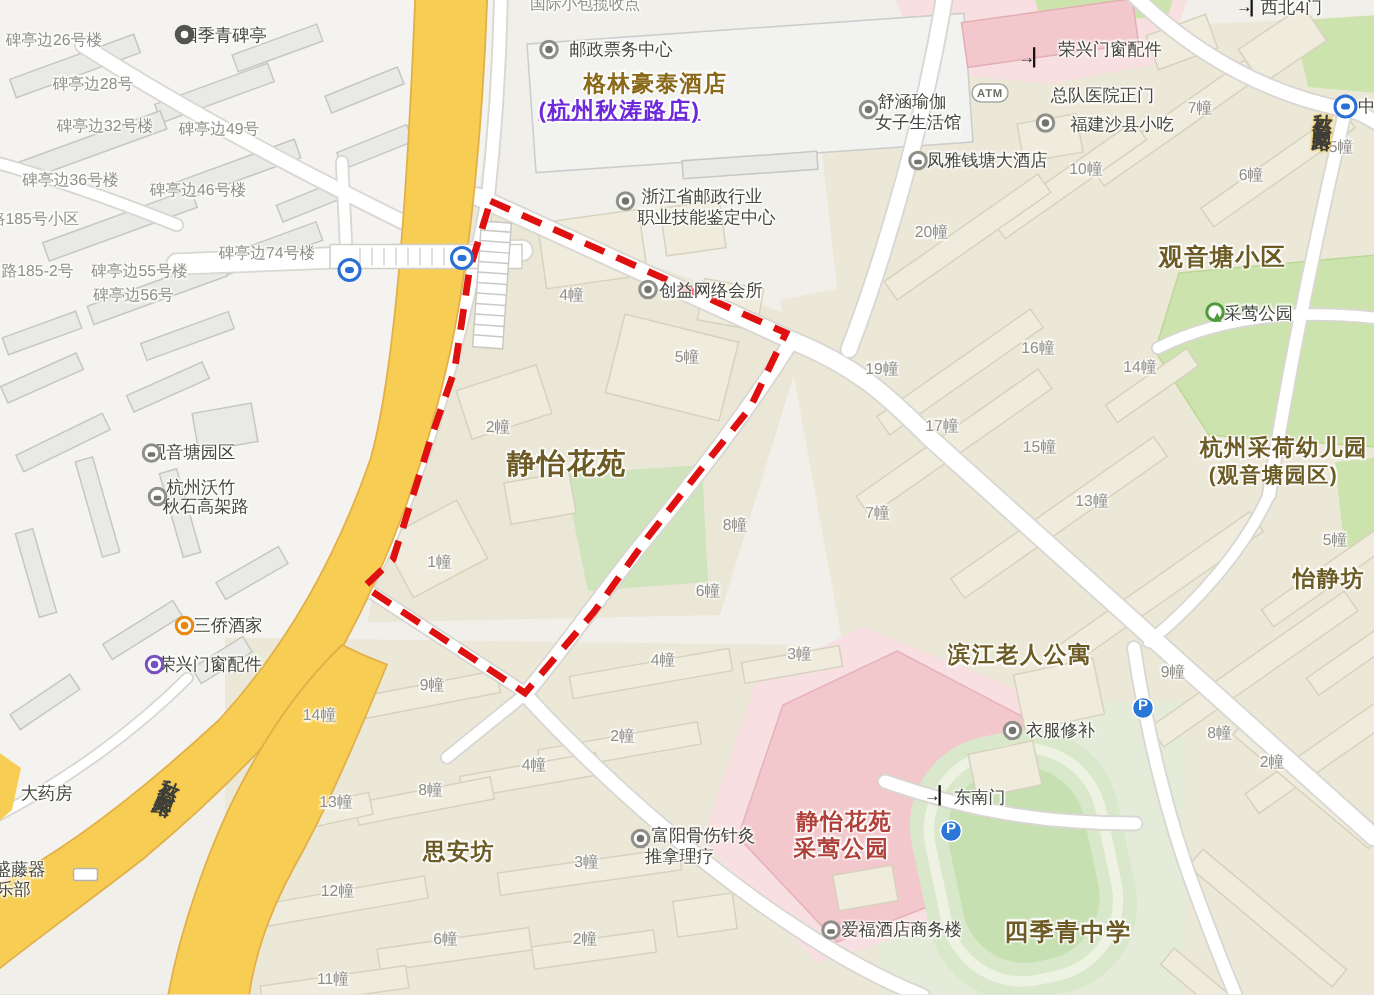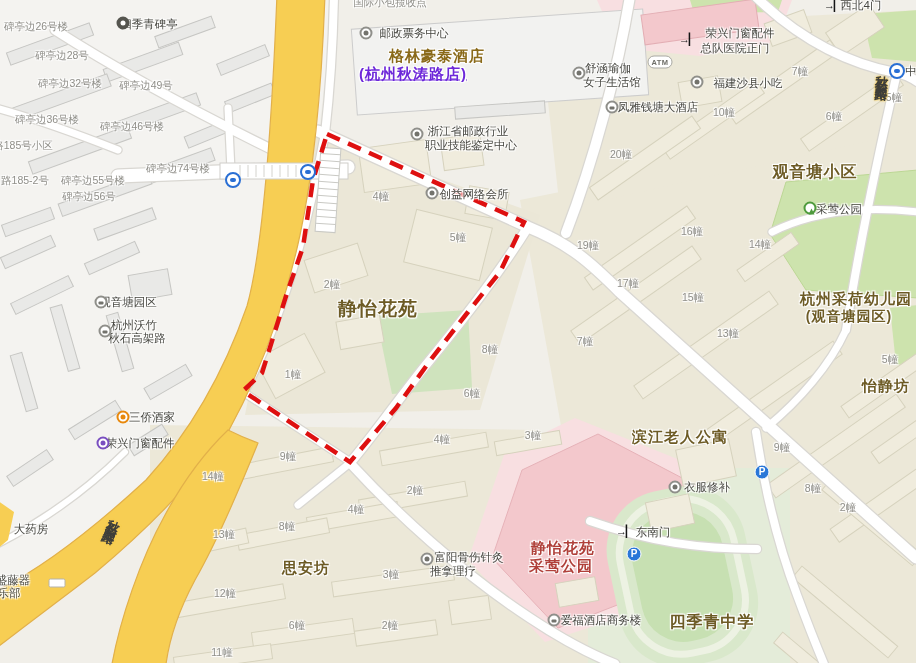--- a/index.html
+++ b/index.html
@@ -271,21 +271,21 @@
       <span class="lab bl" style="left: 813px; top: 489px;">8幢</span>
       <span class="lab bl" style="left: 848px; top: 508px;">2幢</span>
       <span class="lab pl" style="left: 149px; top: 24px;">四季青碑亭</span>
       <span class="lab pl" style="left: 414px; top: 33px;">邮政票务中心</span>
       <span class="lab pl" style="left: 468px; top: 131px;">浙江省邮政行业</span>
       <span class="lab pl" style="left: 471px; top: 145px;">职业技能鉴定中心</span>
       <span class="lab pl" style="left: 474px; top: 194px;">创益网络会所</span>
       <span class="lab pl" style="left: 608px; top: 68px;">舒涵瑜伽</span>
       <span class="lab pl" style="left: 612px; top: 82px;">女子生活馆</span>
       <span class="lab pl" style="left: 740px; top: 33px;">荣兴门窗配件</span>
-      <span class="lab pl" style="left: 735px; top: 48px;">总队医院正门</span>
+      <span class="lab pl" style="left: 735px; top: 64px;">总队医院正门</span>
       <span class="lab pl" style="left: 748px; top: 83px;">福建沙县小吃</span>
       <span class="lab pl" style="left: 658px; top: 107px;">凤雅钱塘大酒店</span>
       <span class="lab pl" style="left: 839px; top: 209px;">采莺公园</span>
       <span class="lab pl" style="left: 861px; top: 5px;">西北4门</span>
       <span class="lab pl" style="left: 911px; top: 71px;">中</span>
       <span class="lab pl" style="left: 128px; top: 302px;">观音塘园区</span>
       <span class="lab pl" style="left: 134px; top: 325px;">杭州沃竹</span>
       <span class="lab pl" style="left: 137px; top: 338px;">秋石高架路</span>
       <span class="lab pl" style="left: 152px; top: 417px;">三侨酒家</span>
       <span class="lab pl" style="left: 140px; top: 443px;">荣兴门窗配件</span>

